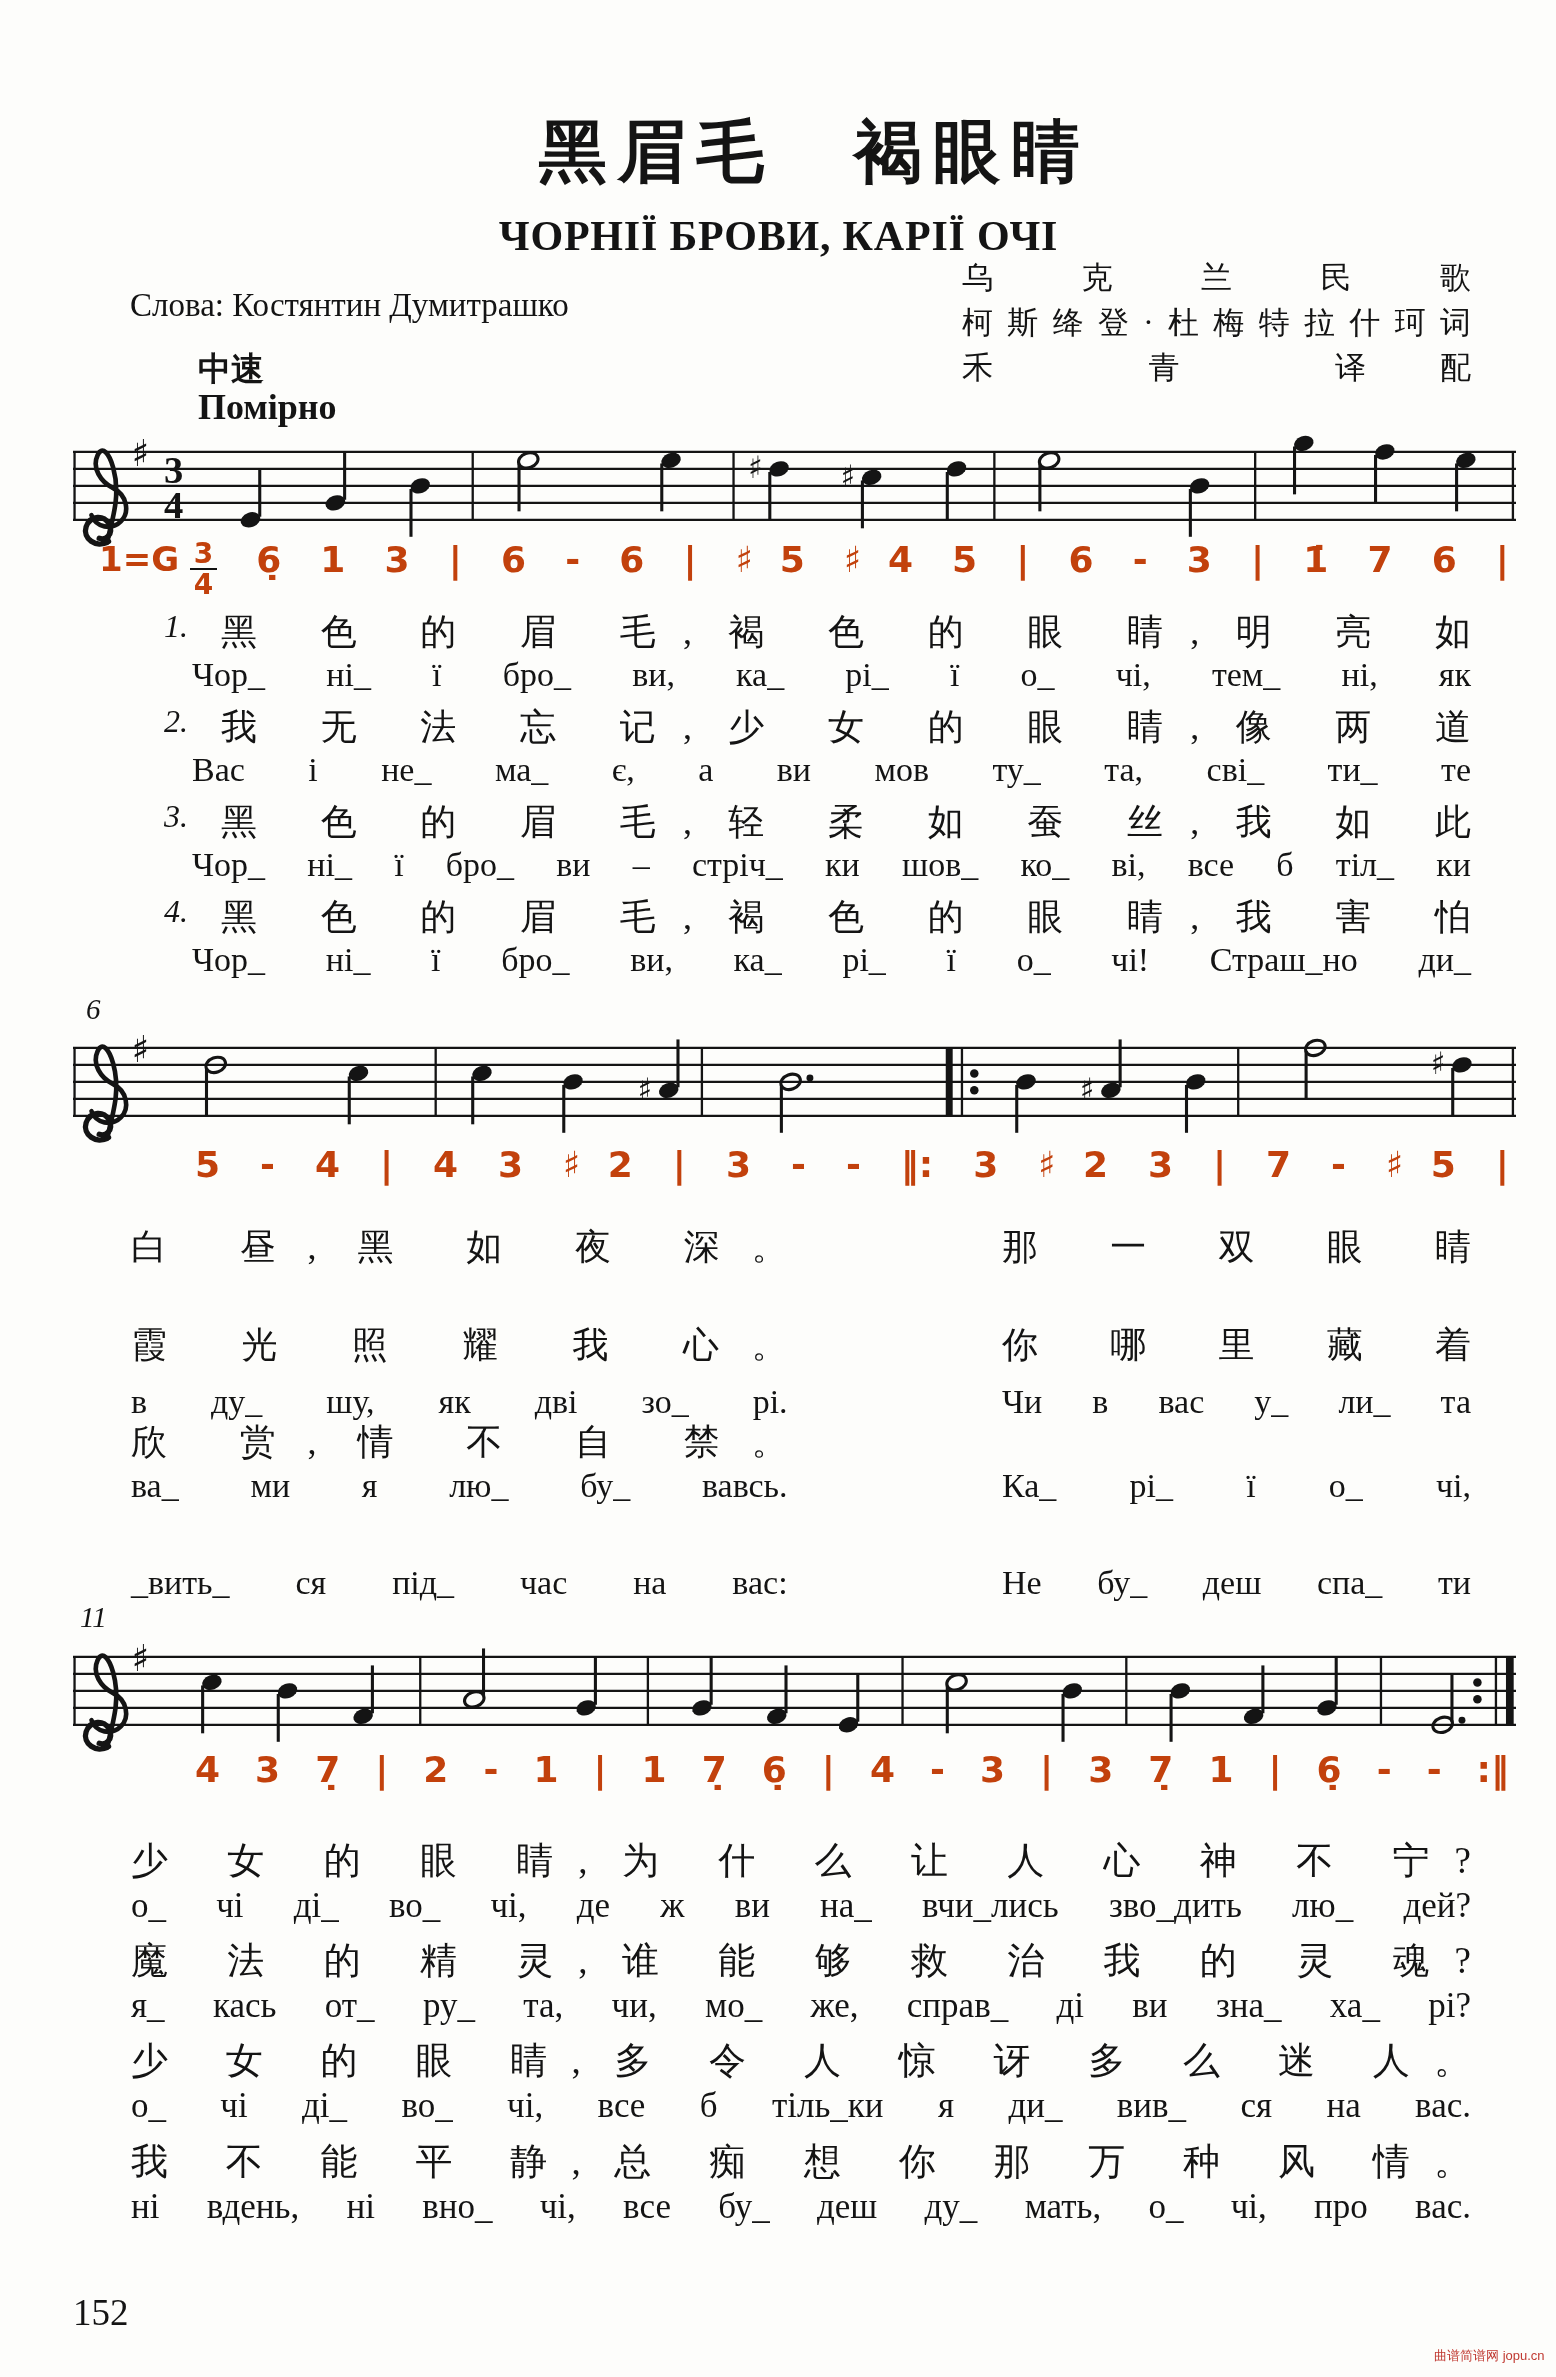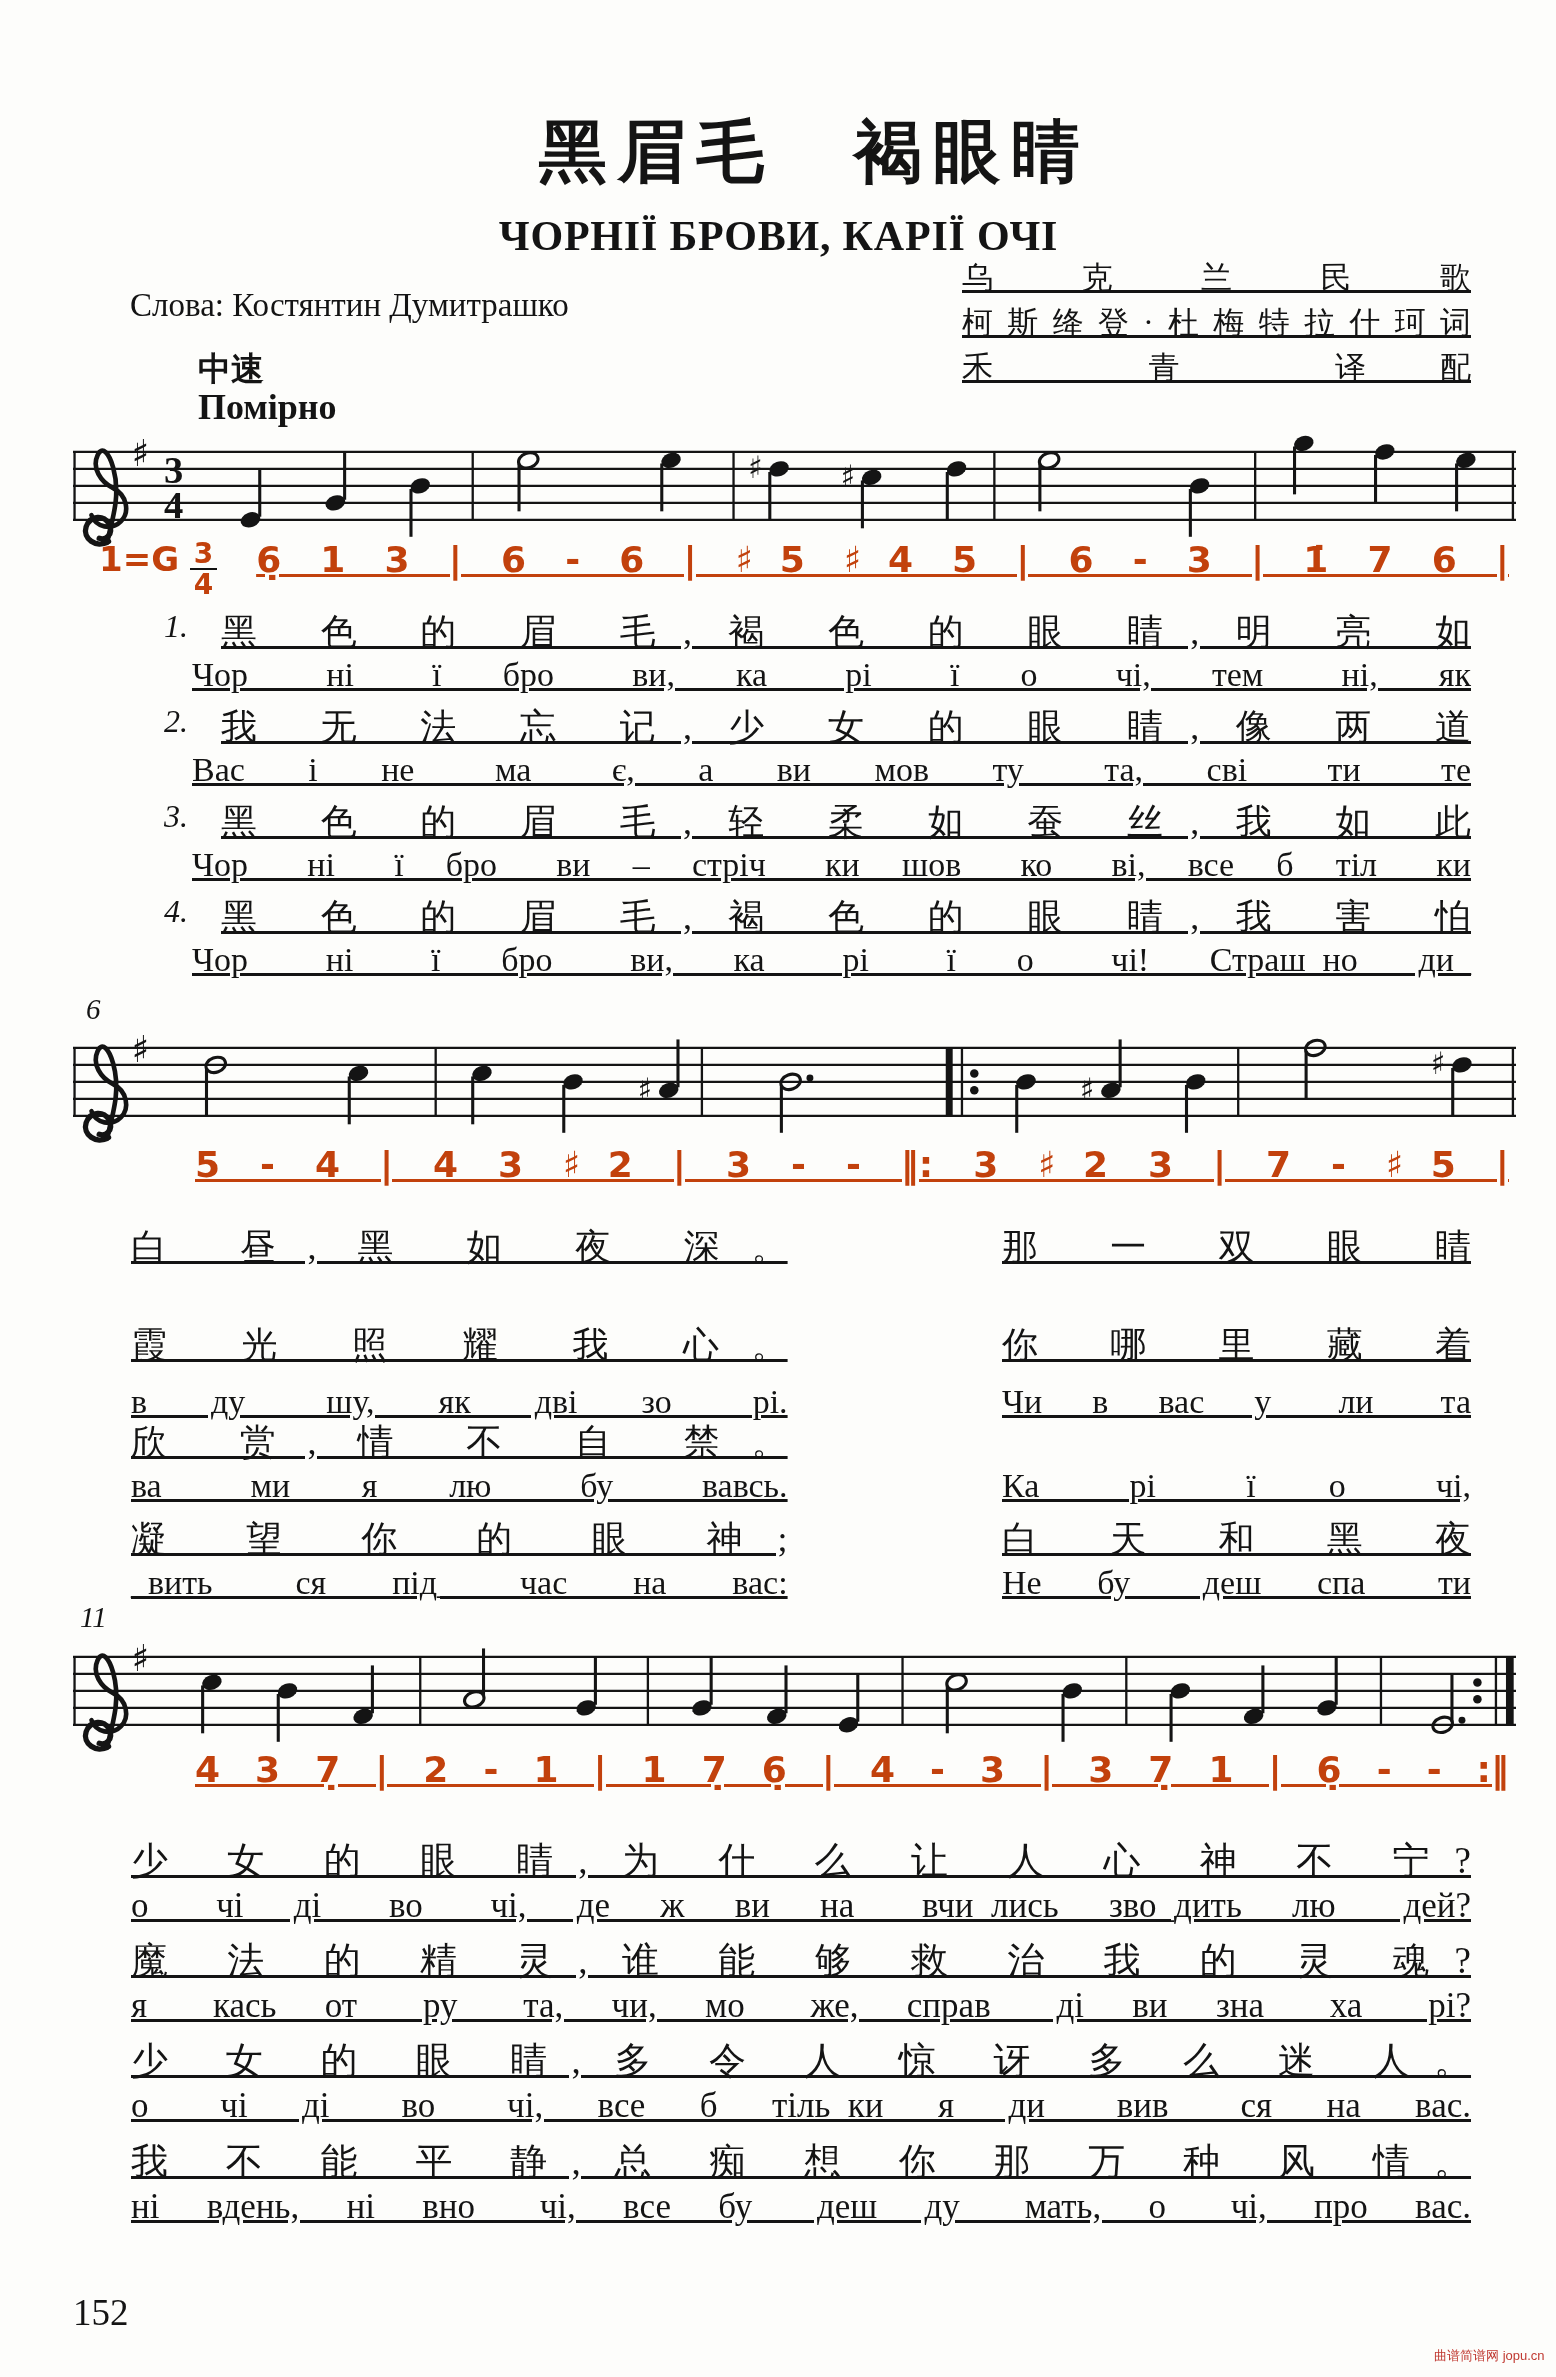--- a/index.html
+++ b/index.html
@@ -1,18 +1,18 @@
 <!DOCTYPE html>
 <html style="font-size:12.4px"><head>
 <meta charset="utf-8">
 <style>
   html,body{margin:0;padding:0;background:#e9e9e7;}
   .page{position:relative;width:1557px;height:2377px;margin:0 auto;background:#fdfdfb;
         font-family:"Liberation Serif","DejaVu Serif",serif;color:#141414;overflow:hidden;}
-  .justify{text-align:justify;text-align-last:justify;text-decoration:underline;}
+  .justify{text-align:justify;text-align-last:justify;}
   
   .title-zh{position:absolute;top:107px;left:0;width:100%;text-align:center;
             font-weight:bold;font-size:68px;letter-spacing:10.8px;padding-left:36px;}
   .title-uk{position:absolute;top:212px;left:0;width:100%;text-align:center;
             font-weight:bold;font-size:42px;letter-spacing:0.8px;}
   
   .lyricist{position:absolute;top:287px;left:130px;font-size:33px;}
   .credits{position:absolute;top:255px;right:86px;width:509px;}
   .credits .cline{font-size:31px;line-height:45px;}
   
@@ -285,24 +285,20 @@
   <div class="lyric2" style="top:1383px">
       <span class="l2l uk-t justify">в ду_ шу, як дві зо_ рі.</span>
       <span class="l2r uk-t justify">Чи в вас у_ ли_ та</span>
     </div>
   <div class="lyric2" style="top:1418px">
       <span class="l2l zh-t justify">欣 赏, 情 不 自 禁。</span>
     </div>
   <div class="lyric2" style="top:1467px">
       <span class="l2l uk-t justify">ва_ ми я лю_ бу_ вавсь.</span>
       <span class="l2r uk-t justify">Ка_ рі_ ї о_ чі,</span>
-    </div>
-  <div class="lyric2" style="top:1515px">
-      <span class="l2l zh-t justify">凝 望 你 的 眼 神;</span>
-      <span class="l2r zh-t justify">白 天 和 黑 夜</span>
     </div>
   <div class="lyric2" style="top:1564px">
       <span class="l2l uk-t justify">_вить_ ся під_ час на вас:</span>
       <span class="l2r uk-t justify">Не бу_ деш спа_ ти</span>
     </div>
 
   <div class="meas" style="top:1601px;left:80px">11</div>
   <svg class="staff" style="top:1626px" viewBox="0 0 1870 180">
     <g stroke="#141414" stroke-width="3">
       <line x1="0" y1="40" x2="1870" y2="40"></line>

